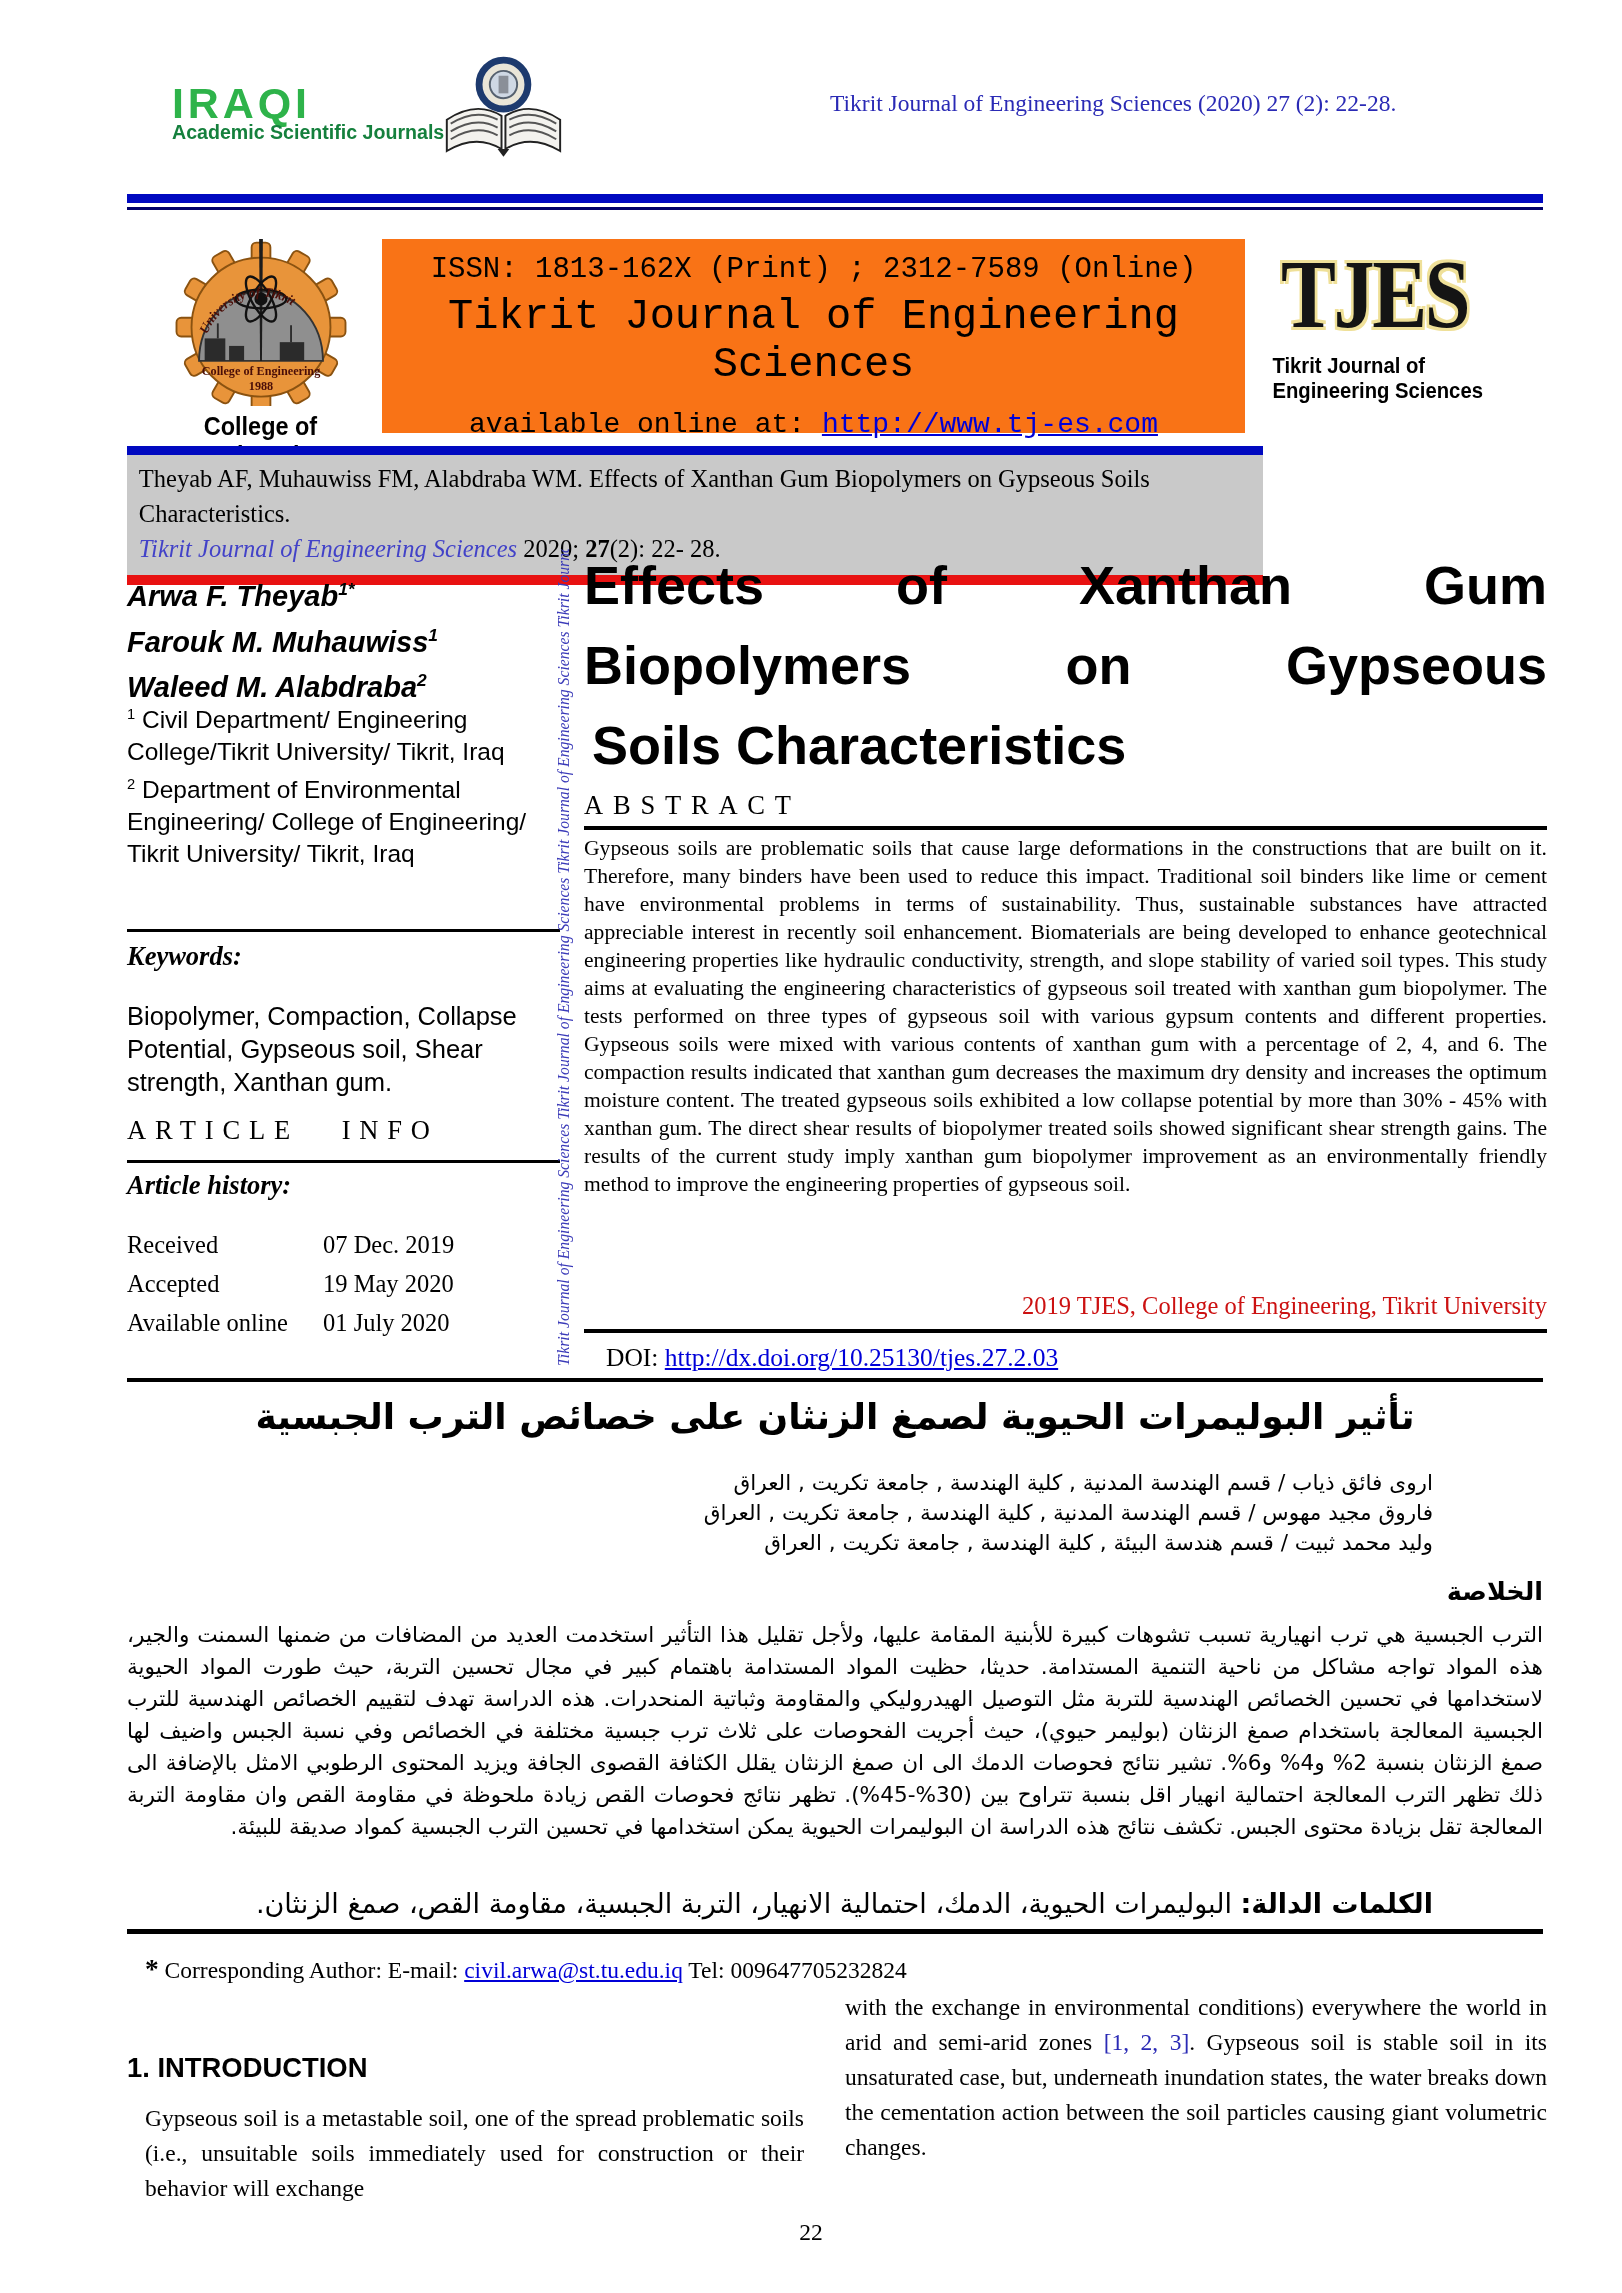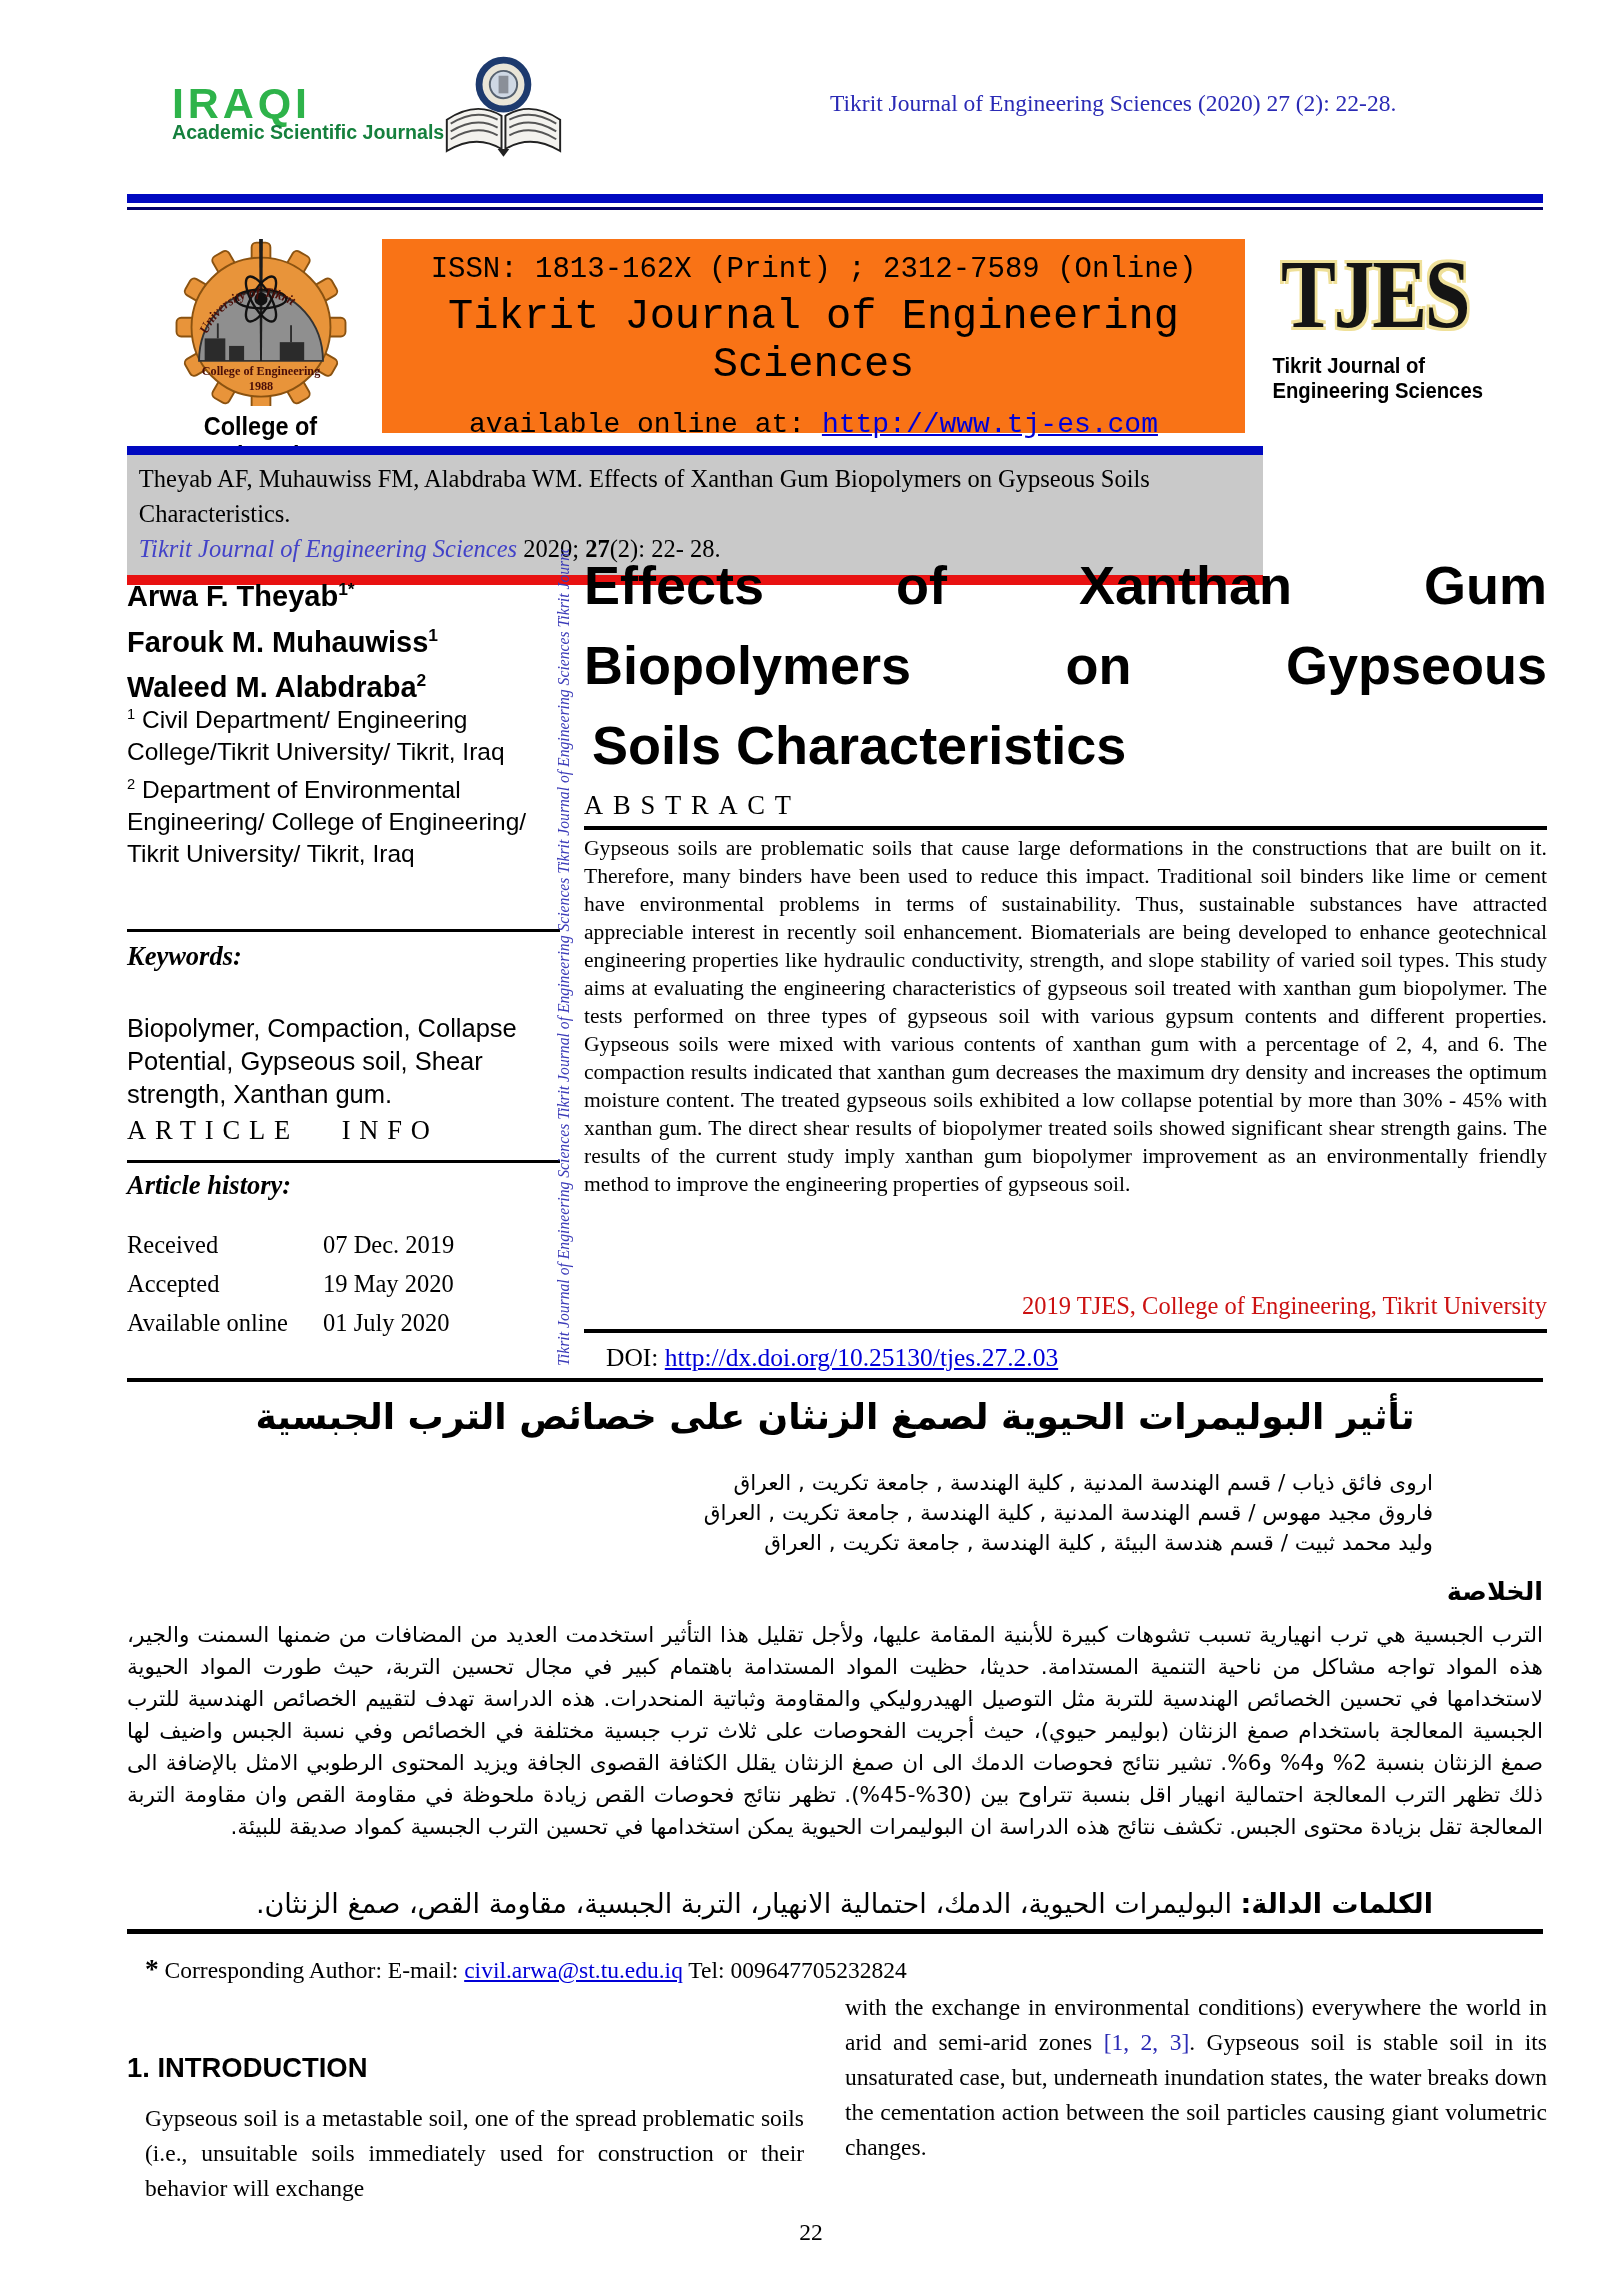--- a/index.html
+++ b/index.html
@@ -37,29 +37,29 @@
 
   
   #citation{left:127px;top:446px;width:1136px;}
   .cit-top{height:8.8px;background:#0009c0;}
   .cit-body{background:#c9c9c9;padding:5.9px 11.8px 9.8px 11.8px;font-size:24.5px;line-height:35px;}
   .cit-journal{color:#4242c8;font-style:italic;}
   .cit-bottom{height:9.8px;background:#e81111;}
 
   
   #authors{left:127px;top:570px;width:441px;font-family:"Liberation Sans",sans-serif;
-           font-weight:bold;font-size:29px;line-height:39px;}
+           font-weight:bold;font-size:29px;line-height:39px;font-style:italic;}
   sup.s{font-size:60%;vertical-align:super;}
   #affiliations{left:127px;top:698px;width:446px;font-family:"Liberation Sans",sans-serif;
                 font-size:24.5px;line-height:32px;}
   .lrule{left:127px;width:433px;height:2.9px;background:#000;}
   #rule-kw{top:929px;}
   #kw-label{left:127px;top:941px;font-size:26.5px;font-weight:bold;font-style:italic;}
   #kw-text{left:127px;top:1000px;width:441px;font-family:"Liberation Sans",sans-serif;
-           font-size:25.5px;line-height:33px;margin-top:12px;}
+           font-size:25.5px;line-height:33px;}
   #article-info{left:127px;top:1115px;font-size:26.5px;letter-spacing:8.8px;word-spacing:27.4px;}
   #rule-ai{top:1160px;}
   #art-history{left:127px;top:1170px;font-size:26.5px;font-weight:bold;font-style:italic;}
   #history{left:127px;top:1225px;width:441px;font-size:24.5px;line-height:39px;}
   .hist-row{display:flex;}
   .hist-label{width:196px;}
 
   
   #vstrip{left:555px;top:549px;width:23.5px;height:817px;overflow:hidden;}
   .vtext{writing-mode:vertical-rl;transform:rotate(180deg);white-space:nowrap;

